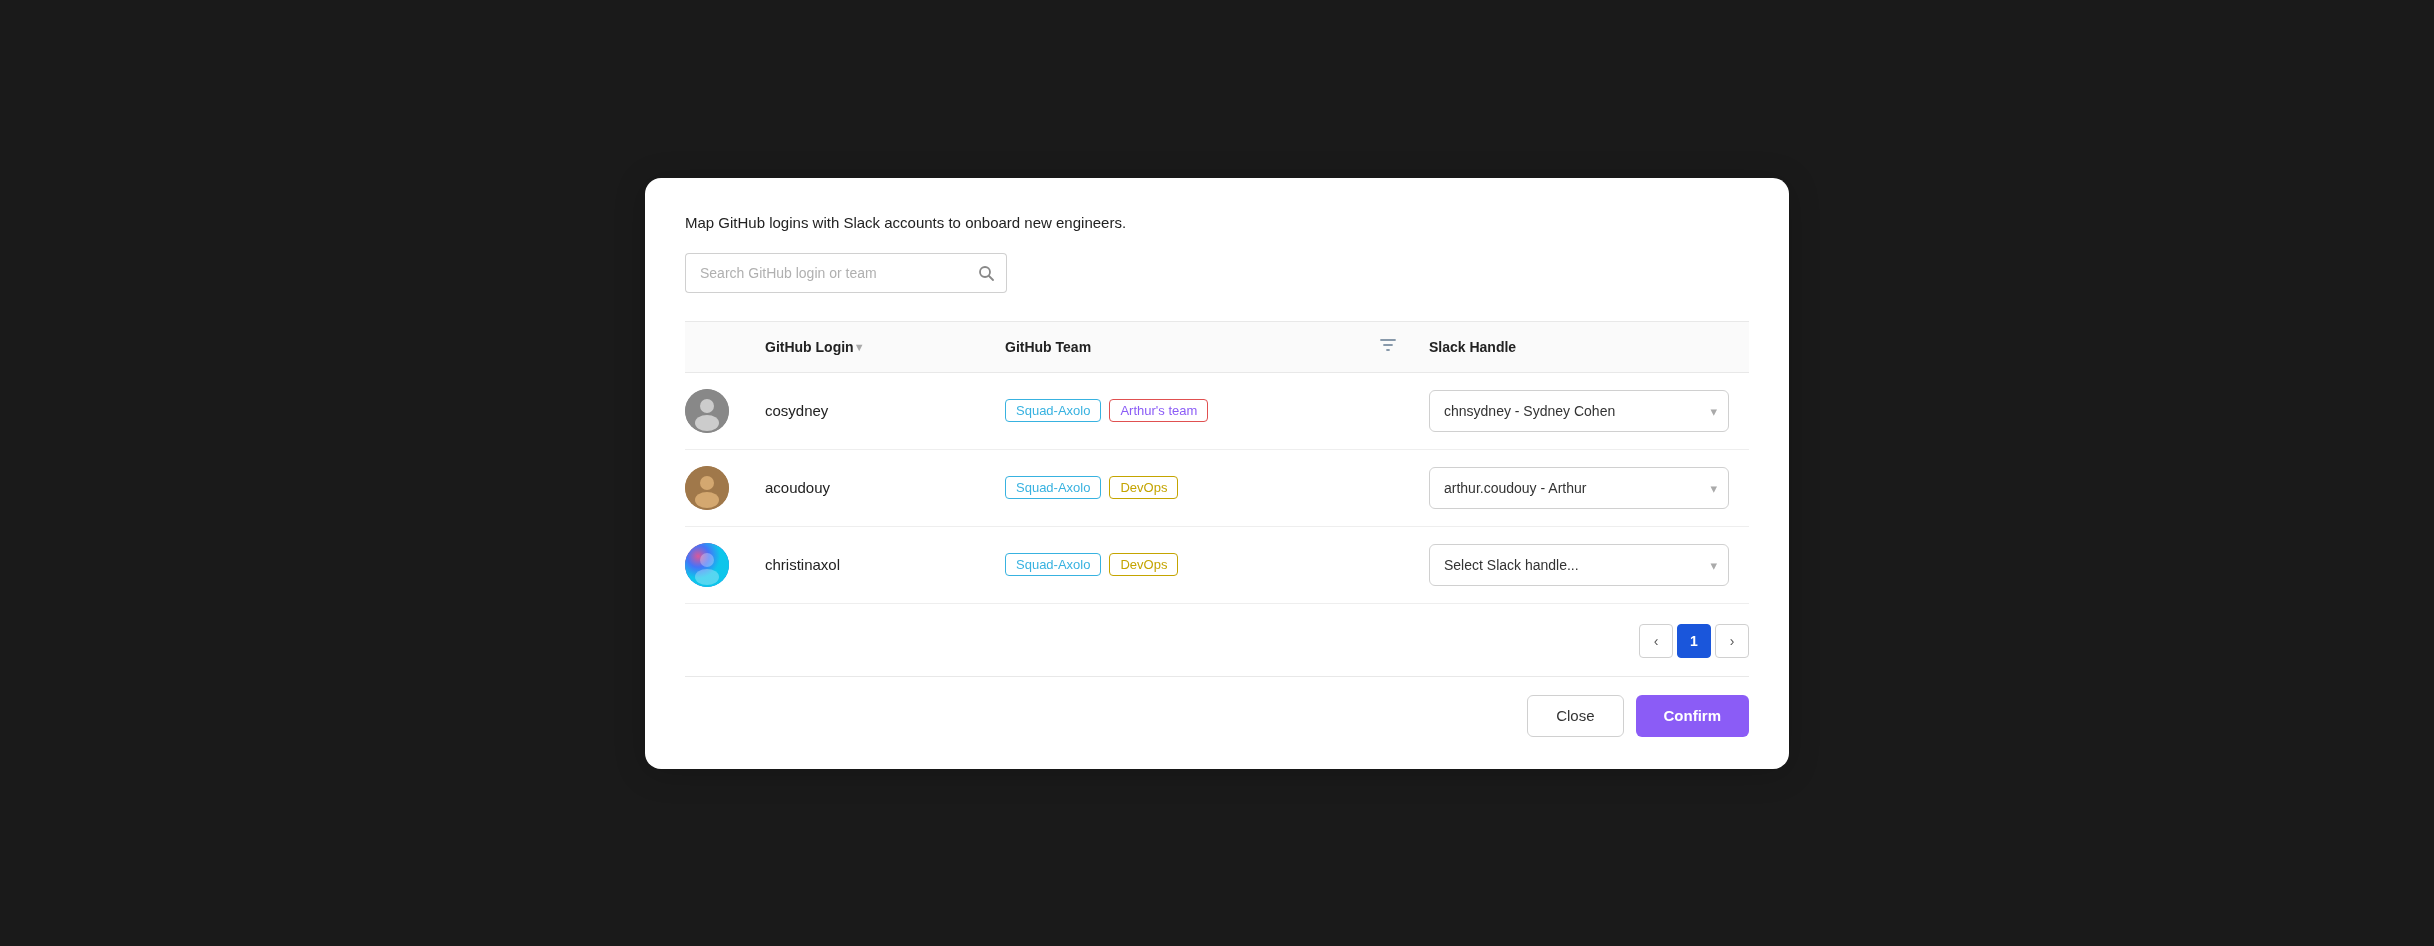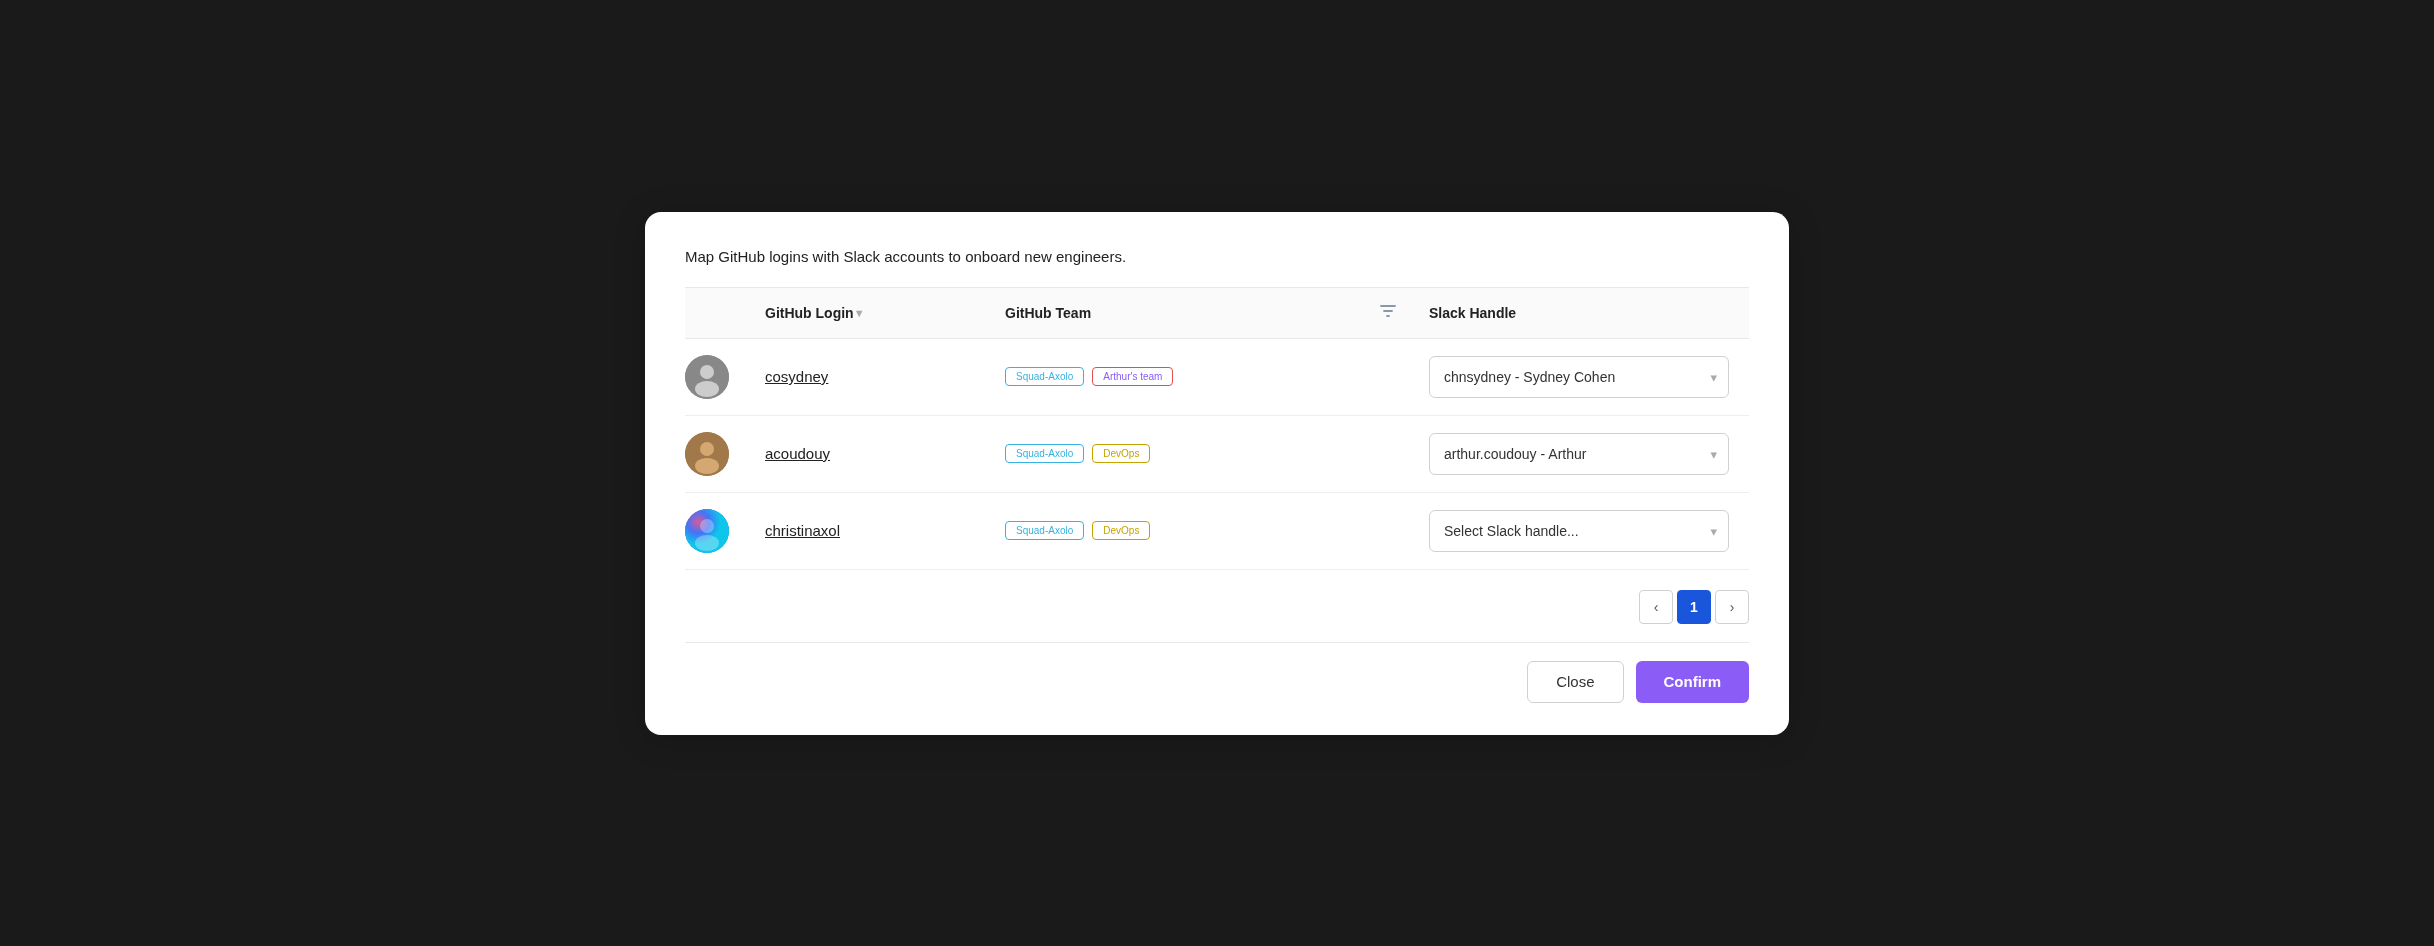--- a/index.html
+++ b/index.html
@@ -100,32 +100,31 @@
       align-items: center;
       justify-content: center;
       font-size: 18px;
     }
     .avatar.cosydney { background: #888; color: #eee; }
     .avatar.acoudouy { background: #a0784a; color: #eee; }
     .avatar.christinaxol { background: linear-gradient(135deg, #e05, #06e, #0ae); }
     .login-name {
       font-size: 15px;
       color: #222;
-      text-decoration: underline;
     }
     .teams {
       display: flex;
       gap: 8px;
       flex-wrap: wrap;
       align-items: center;
     }
     .tag {
       padding: 3px 10px;
       border-radius: 4px;
-      font-size: 10px;
+      font-size: 13px;
       font-weight: 500;
       border: 1.5px solid;
     }
     .tag-blue { color: #38b2e0; border-color: #38b2e0; background: #fff; }
     .tag-red { color: #8b5cf6; border-color: #e05050; background: #fff; text-align: center; }
     .tag-yellow { color: #c4a400; border-color: #c4a400; background: #fff; }
     .slack-select-wrapper {
       position: relative;
       width: 300px;
     }
@@ -211,20 +210,29 @@
       font-weight: 600;
     }
   </style>
 </head>
 <body>
 
 <div class="modal">
 
   <p class="description">Map GitHub logins with Slack accounts to onboard new engineers.</p>
 
+  <div class="search-row">
+    <input class="search-input" type="text" placeholder="Search GitHub login or team" style="">
+    <button class="search-btn">
+      <svg width="16" height="16" viewBox="0 0 16 16" fill="none" xmlns="http://www.w3.org/2000/svg">
+        <circle cx="7" cy="7" r="5" stroke="#888" stroke-width="1.8"></circle>
+        <line x1="11" y1="11" x2="15" y2="15" stroke="#888" stroke-width="1.8" stroke-linecap="round"></line>
+      </svg>
+    </button>
+  </div>
 
   <div class="table-wrap">
 
     <div class="table-header">
       <div class="col"></div>
       <div class="col">
         <span>GitHub Login</span>
         <span class="sort-icon">▼</span>
       </div>
       <div class="col">

